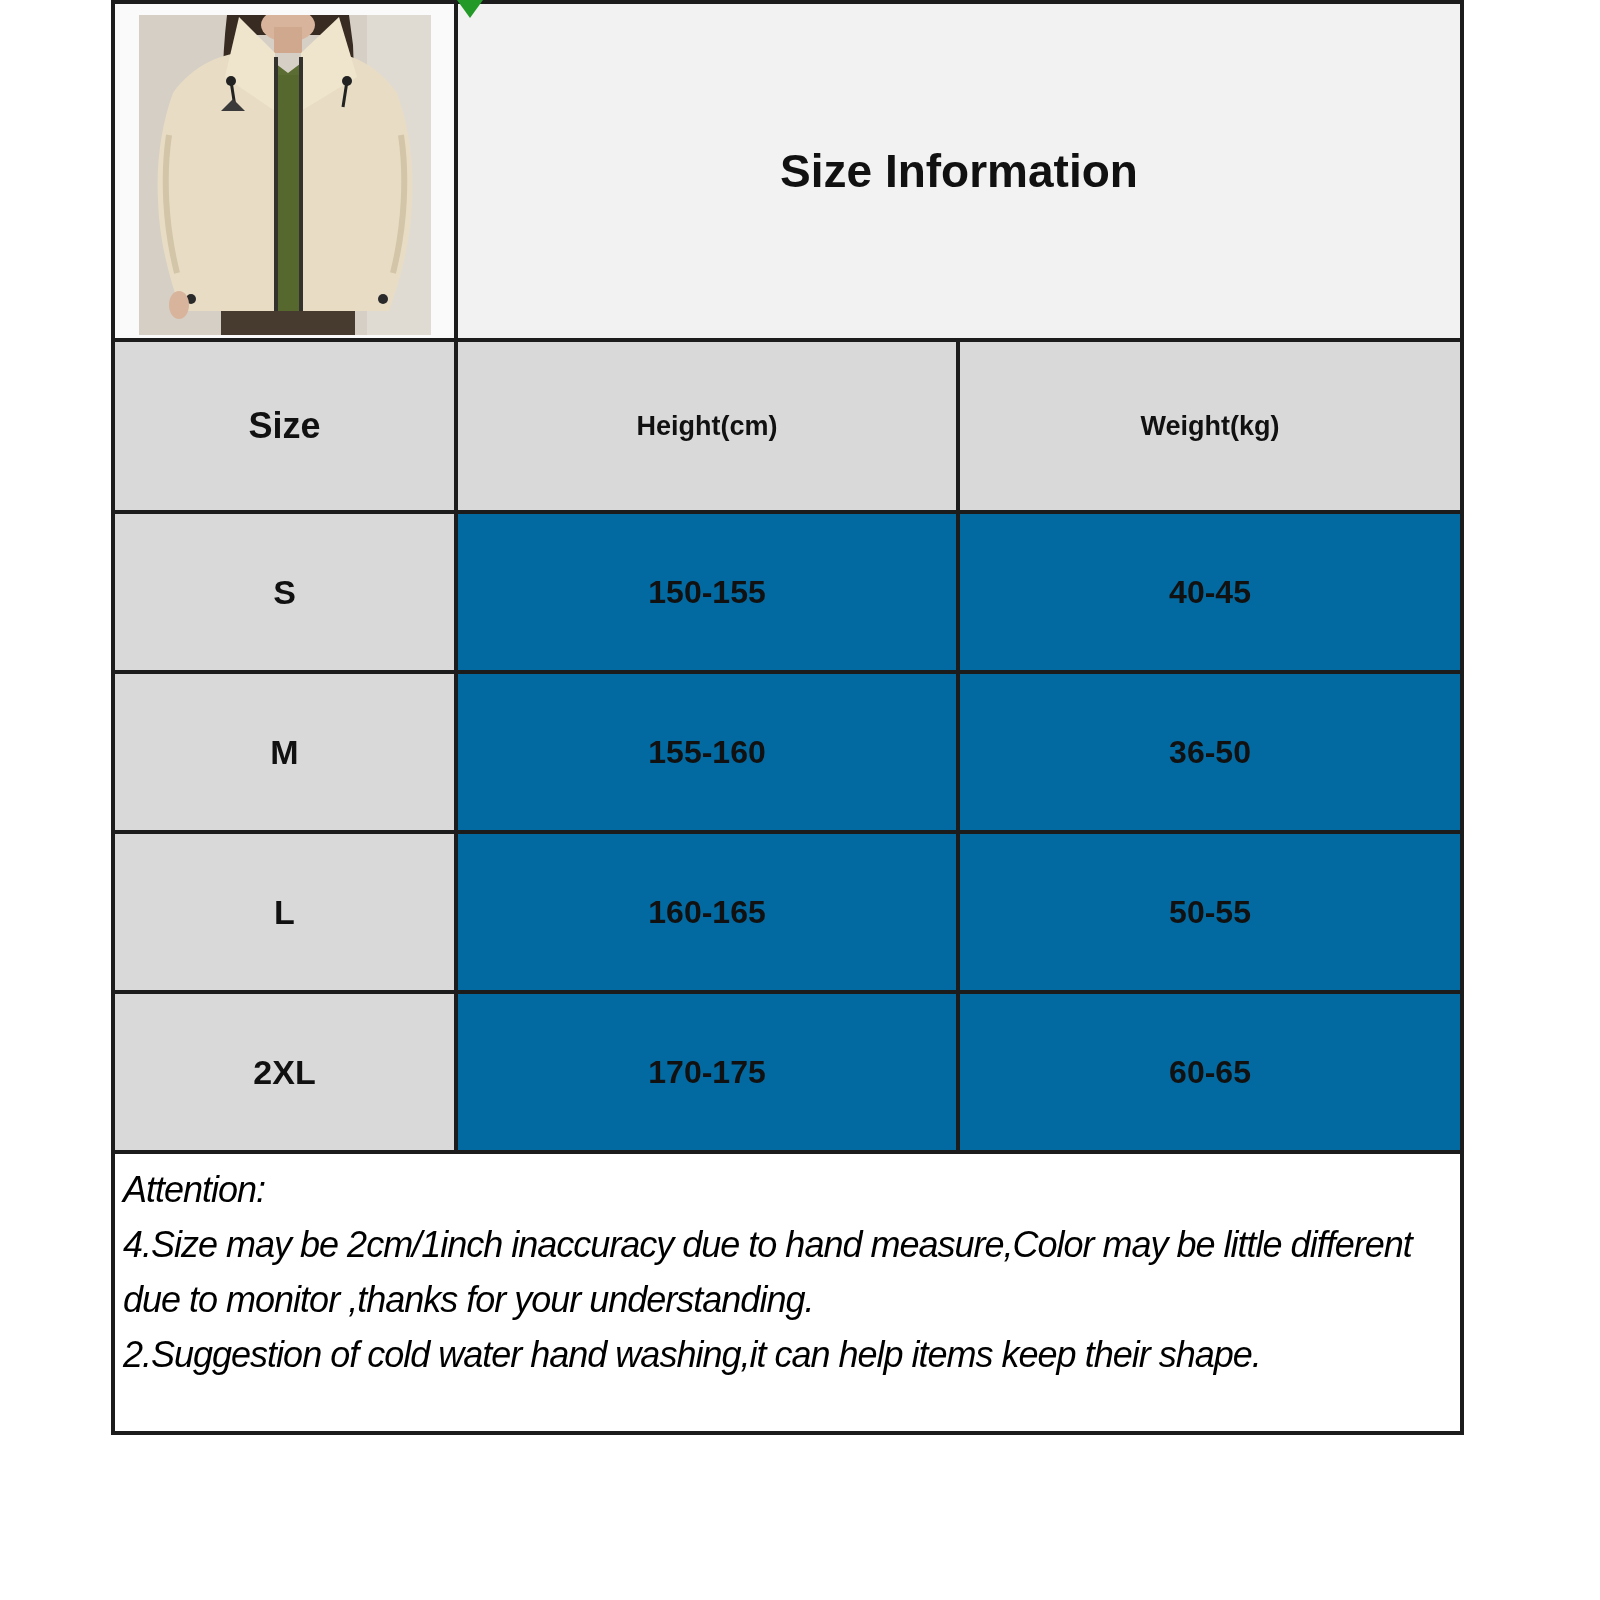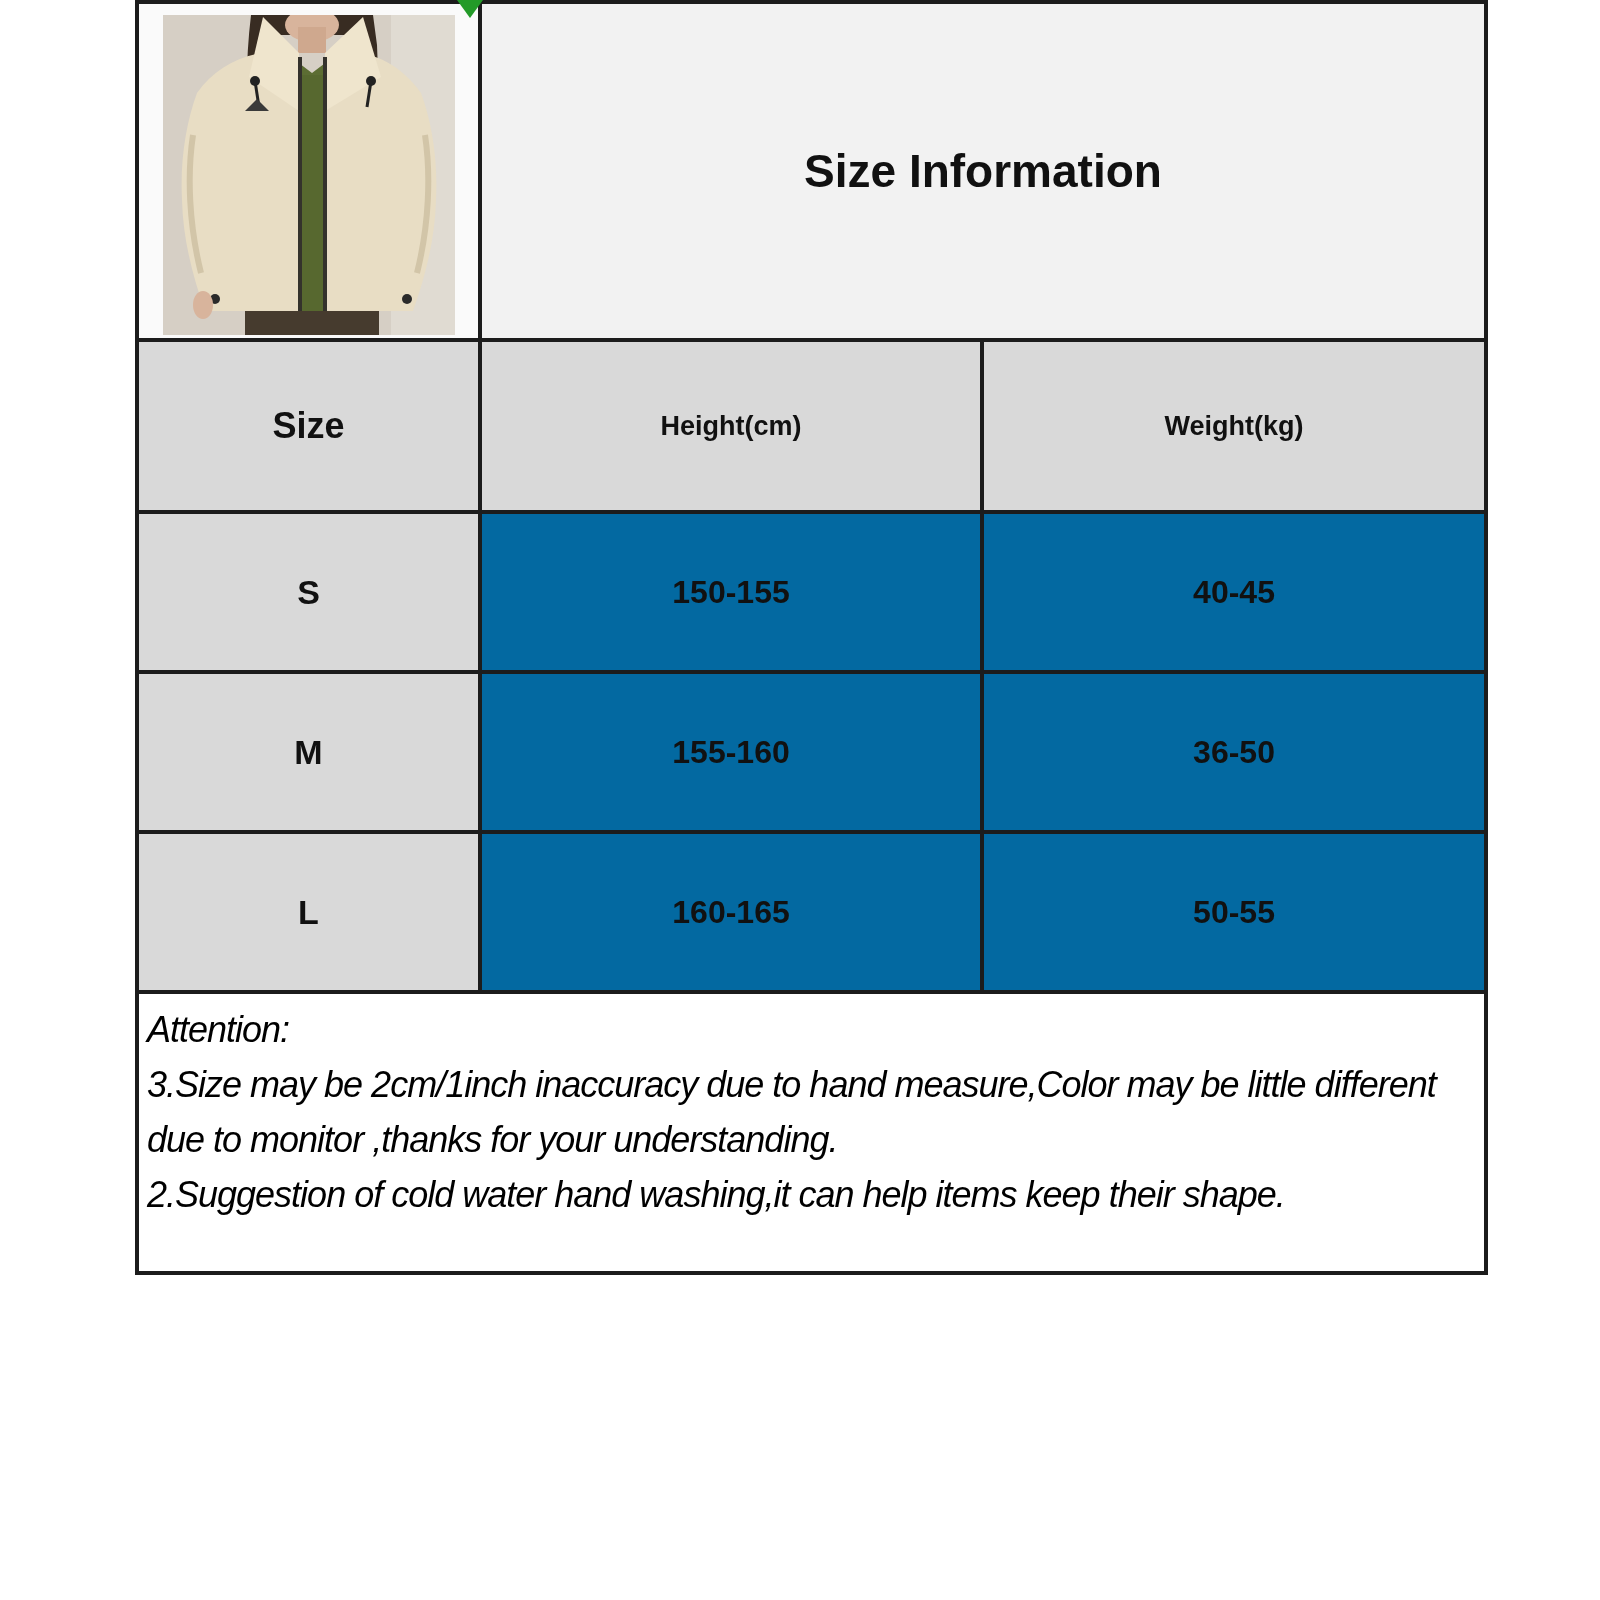--- a/index.html
+++ b/index.html
@@ -6,21 +6,21 @@
   body{
     width:1600px;height:1600px;
     background:#ffffff;
     font-family:"Liberation Sans", sans-serif;
     position:relative;
     overflow:hidden;
     color:#111;
   }
   .sheet{
     position:absolute;
-    left:135px; top:0;
+    left:111px; top:0;
     width:1334px;
   }
   table.size-table{
     border-collapse:collapse;
     table-layout:fixed;
     width:1349px;
   }
   td{
     border:4px solid #1c1c1c;
     text-align:center;
@@ -169,23 +169,28 @@
       <td class="val-cell">36-50</td>
     </tr>
 
     <tr class="row-data">
       <td class="size-cell">L</td>
       <td class="val-cell">160-165</td>
       <td class="val-cell">50-55</td>
     </tr>
 
 
+    <tr class="row-data">
+      <td class="size-cell">2XL</td>
+      <td class="val-cell">170-175</td>
+      <td class="val-cell">60-65</td>
+    </tr>
 
     <tr class="row-note">
       <td class="note-cell" colspan="3">
         <div class="note-line">Attention:</div>
-        <div class="note-line">3.Size may be 2cm/1inch inaccuracy due to hand measure,Color may be little different due to monitor ,thanks for your understanding.</div>
+        <div class="note-line">4.Size may be 2cm/1inch inaccuracy due to hand measure,Color may be little different due to monitor ,thanks for your understanding.</div>
         <div class="note-line">2.Suggestion of cold water hand washing,it can help items keep their shape.</div>
       </td>
     </tr>
   </tbody>
     </table>
 </div>
 
 </body></html>

